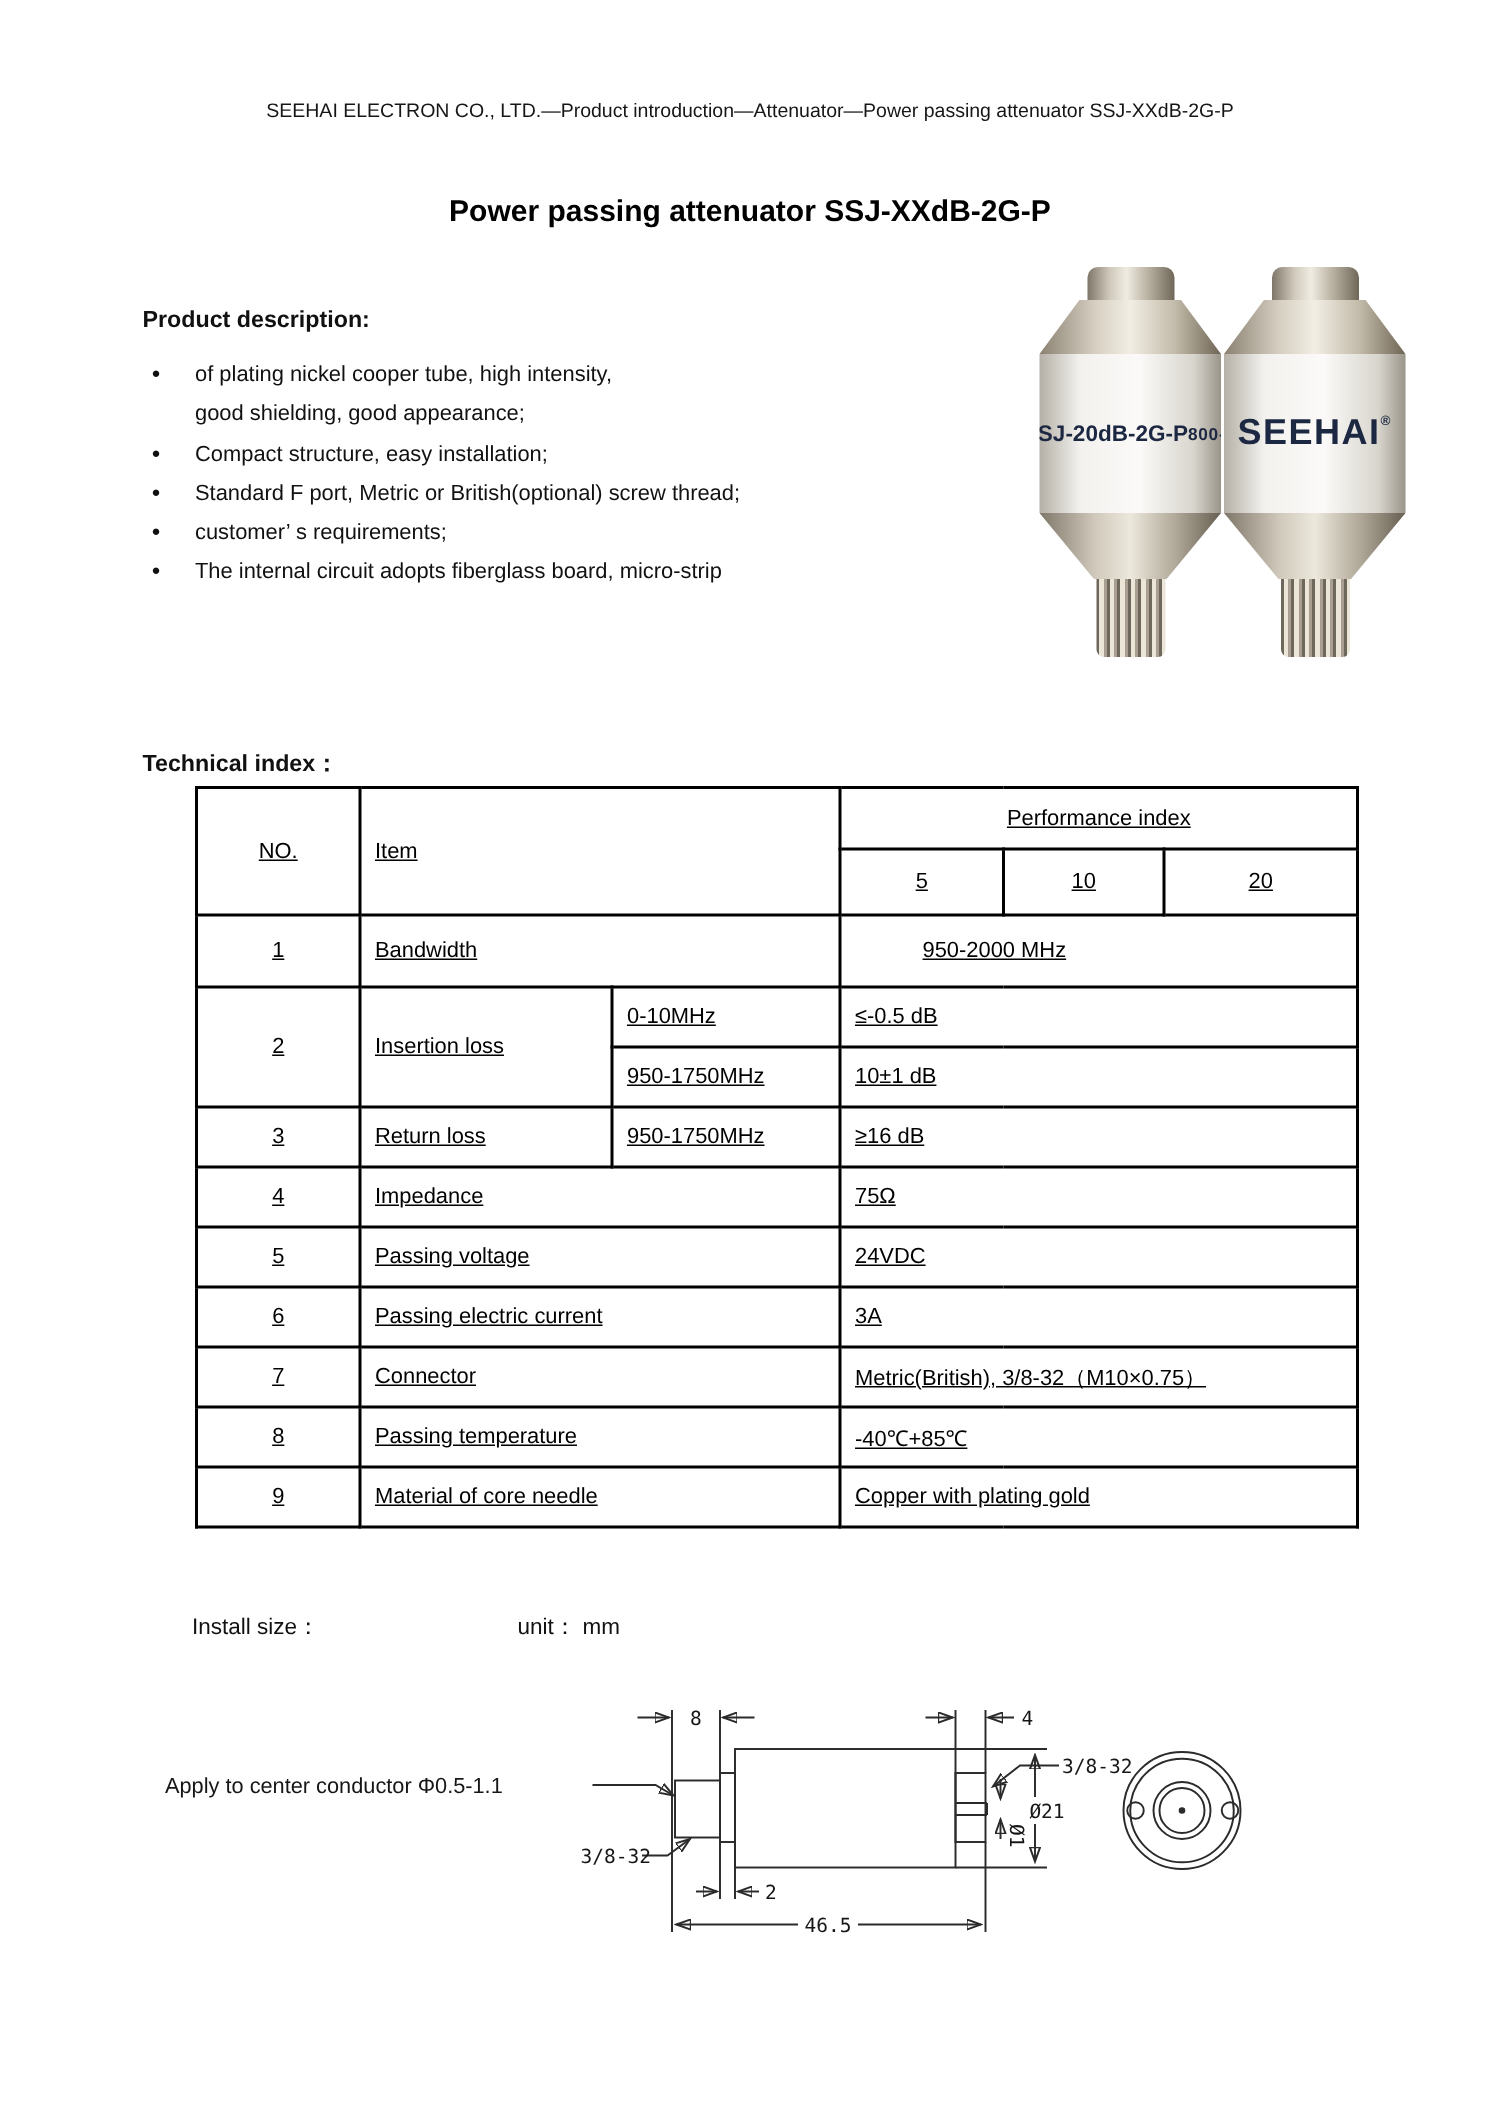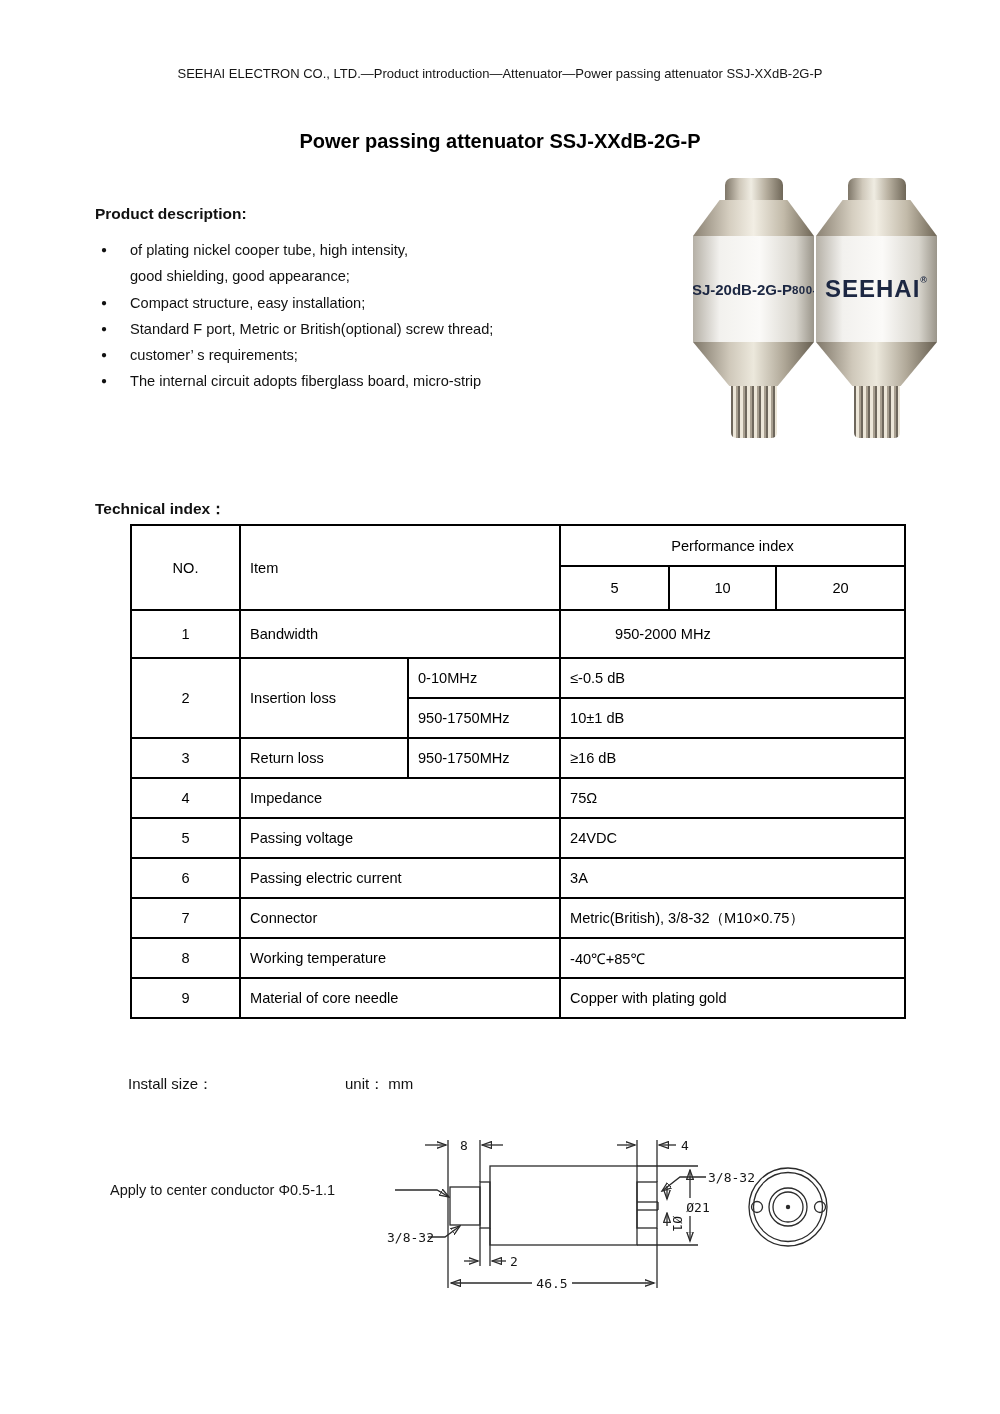--- a/index.html
+++ b/index.html
@@ -38,21 +38,21 @@
   .lab3{font-size:11.5px;font-weight:bold;letter-spacing:.5px;white-space:nowrap;margin-top:2px;}
   .badge{margin-top:4px;font-size:15px;font-weight:bold;color:#404040;background:#6b9bd2;
        padding:0 6px;line-height:20px;}
   .seehai{font-size:24px;font-weight:bold;letter-spacing:1px;white-space:nowrap;}
   .regmark{font-size:9px;vertical-align:top;}
 
   
   #tech-heading{top:499px;left:95px;font-size:15.5px;font-weight:bold;}
   #tech-table{position:absolute;top:524px;left:130px;width:774px;border-collapse:collapse;
        table-layout:fixed;font-size:14.6px;color:#000;}
-  #tech-table td{border:2px solid #000;padding:0 0 0 9px;overflow:hidden;}
+  #tech-table td{border:2px solid #000;padding:0 0 0 9px;overflow:hidden;text-decoration:underline;}
   #tech-table td.ctr{text-align:center;padding:0;}
   #tech-table td.pad-lg{padding-left:54px;border-radius:22px;}
   .hA{height:41px;} .hB{height:44px;} .h1{height:48px;} .hN{height:40px;}
 
   
   .install-line{top:1075px;font-size:15px;}
 
   
   #diagram{top:1120px;left:95px;}
   #diagram line,#diagram path,#diagram rect.ln,#diagram circle,#diagram polyline{
@@ -188,21 +188,21 @@
       <td colspan="2">Passing electric current</td>
       <td colspan="3">3A</td>
     </tr>
     <tr class="hN">
       <td class="ctr">7</td>
       <td colspan="2">Connector</td>
       <td colspan="3">Metric(British), 3/8-32（M10×0.75）</td>
     </tr>
     <tr class="hN">
       <td class="ctr">8</td>
-      <td colspan="2">Working temperature</td>
+      <td colspan="2">Passing temperature</td>
       <td colspan="3">-40℃+85℃</td>
     </tr>
     <tr class="hN">
       <td class="ctr">9</td>
       <td colspan="2">Material of core needle</td>
       <td colspan="3">Copper with plating gold</td>
     </tr>
   </tbody>
     </table>
 

